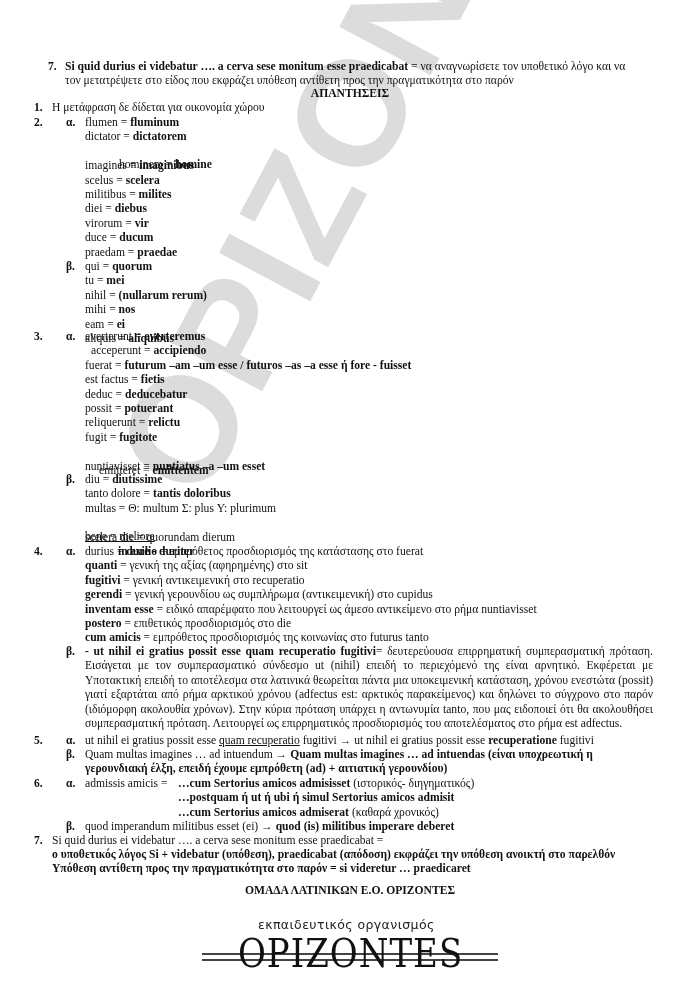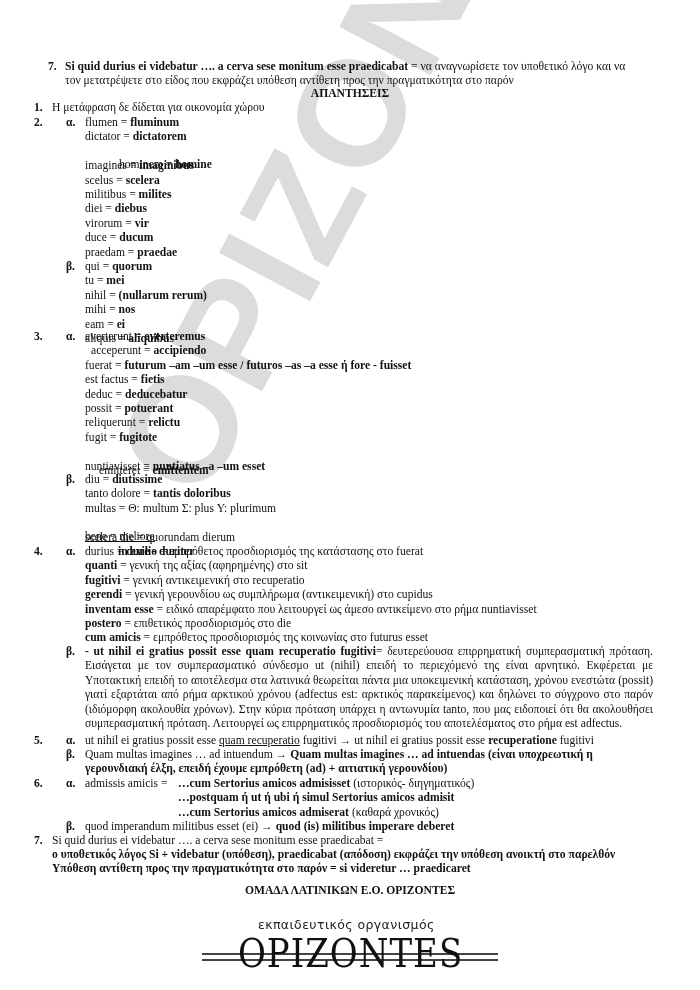--- a/index.html
+++ b/index.html
@@ -89,21 +89,21 @@
 
   <span class="num" style="left:34px;top:545px;">4.</span>
   <span class="sub" style="left:66px;top:545px;">α.</span>
   <div id="a4a">
       <div class="line" style="left: 85px; top: 545px; margin-left: 33px;"><span class="b">in exilio</span><span class=""> = εμπρόθετος προσδιορισμός της κατάστασης στο fuerat</span></div>
       <div class="line" style="left: 85px; top: 559.4px;"><span class="b">quanti</span><span class=""> = γενική της αξίας (αφηρημένης) στο sit</span></div>
       <div class="line" style="left: 85px; top: 573.8px;"><span class="b">fugitivi</span><span class=""> = γενική αντικειμενική στο recuperatio</span></div>
       <div class="line" style="left: 85px; top: 588.2px;"><span class="b">gerendi</span><span class=""> = γενική γερουνδίου ως συμπλήρωμα (αντικειμενική) στο cupidus</span></div>
       <div class="line" style="left: 85px; top: 602.6px; text-align: center;"><span class="b">inventam esse</span><span class=""> = ειδικό απαρέμφατο που λειτουργεί ως άμεσο αντικείμενο στο ρήμα nuntiavisset</span></div>
       <div class="line" style="left: 85px; top: 617px;"><span class="b">postero</span><span class=""> = επιθετικός προσδιορισμός στο die</span></div>
-      <div class="line" style="left: 85px; top: 631.4px;"><span class="b">cum amicis</span><span class=""> = εμπρόθετος προσδιορισμός της κοινωνίας στο futurus esset</span></div>
+      <div class="line" style="left: 85px; top: 631.4px;"><span class="b">cum amicis</span><span class=""> = εμπρόθετος προσδιορισμός της κοινωνίας στο futurus tanto</span></div>
     </div>
   <span class="sub" style="left:66px;top:645px;">β.</span>
   <div class="just" style="top:645px;">
     <span class="b">- ut nihil ei gratius possit esse quam recuperatio fugitivi</span><span>= δευτερεύουσα επιρρηματική συμπερασματική πρόταση. Εισάγεται με τον συμπερασματικό σύνδεσμο ut (nihil) επειδή το περιεχόμενό της είναι αρνητικό. Εκφέρεται με Υποτακτική επειδή το αποτέλεσμα στα λατινικά θεωρείται πάντα μια υποκειμενική κατάσταση, χρόνου ενεστώτα (possit) γιατί εξαρτάται από ρήμα αρκτικού χρόνου (adfectus est: αρκτικός παρακείμενος) και δηλώνει το σύγχρονο στο παρόν (ιδιόμορφη ακολουθία χρόνων). Στην κύρια πρόταση υπάρχει η αντωνυμία tanto, που μας ειδοποιεί ότι θα ακολουθήσει συμπερασματική πρόταση. Λειτουργεί ως επιρρηματικός προσδιορισμός του αποτελέσματος στο ρήμα est adfectus.</span>
   </div>
 
   <span class="num" style="left:34px;top:734px;">5.</span>
   <span class="sub" style="left:66px;top:734px;">α.</span>
   <div class="line" style="left:85px;top:734px;">
     <span>ut nihil ei gratius possit esse </span><span class="u">quam recuperatio</span><span> fugitivi → ut nihil ei gratius possit esse </span><span class="b">recuperatione</span><span> fugitivi</span>

